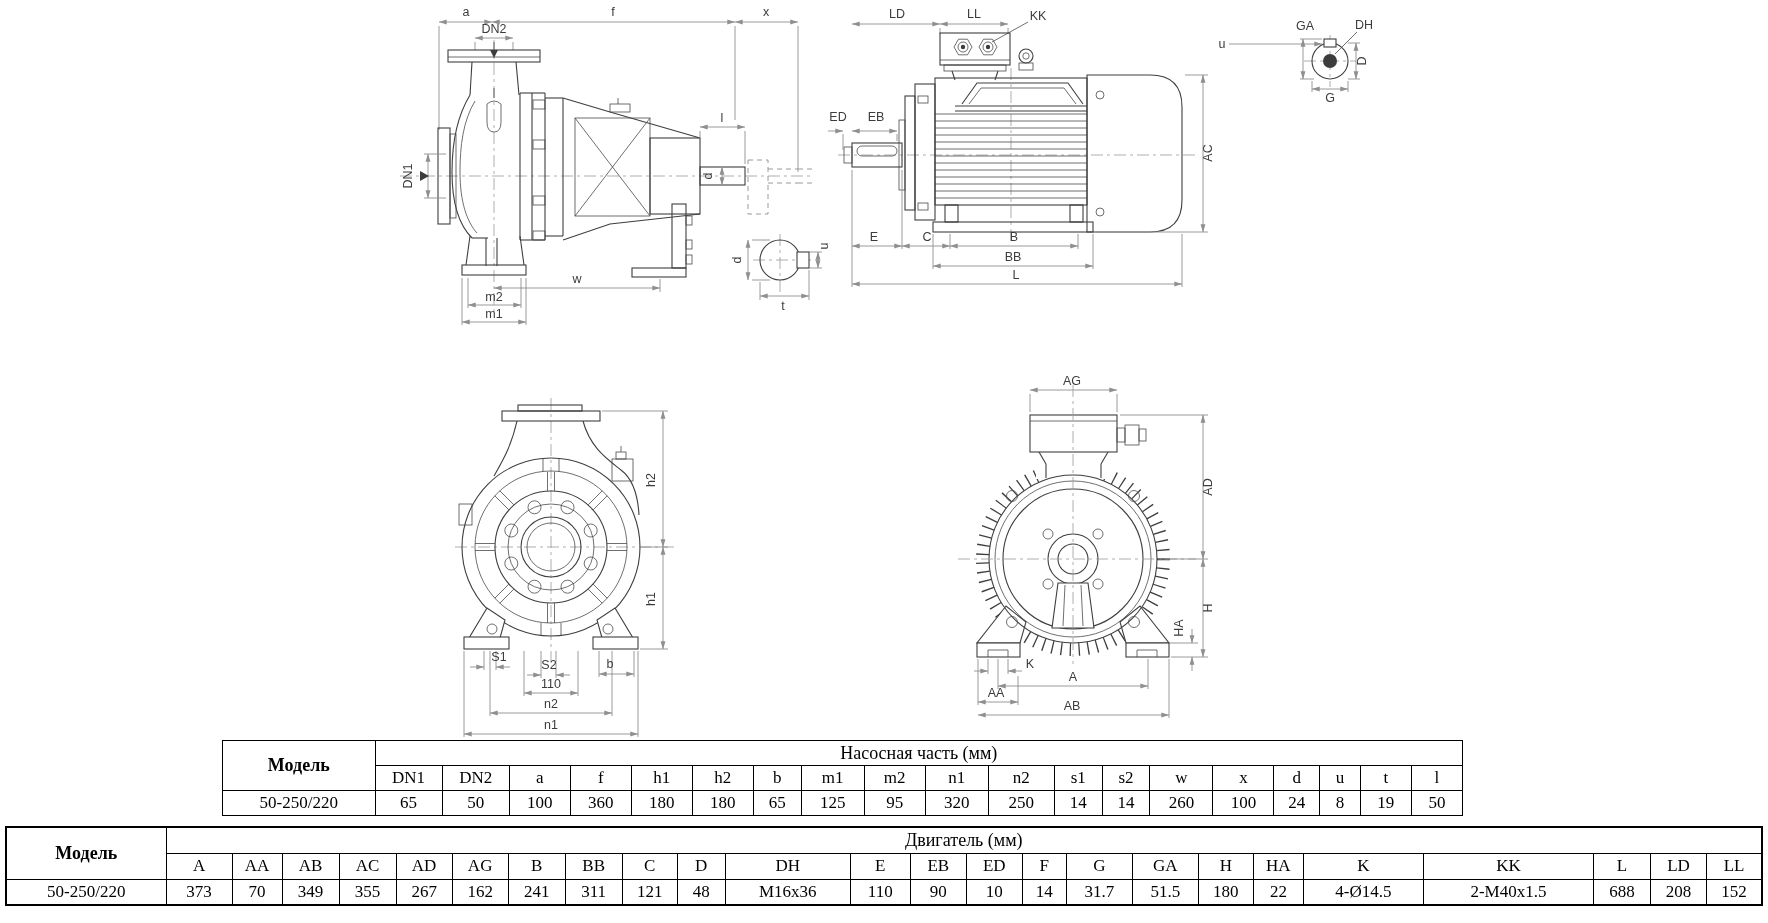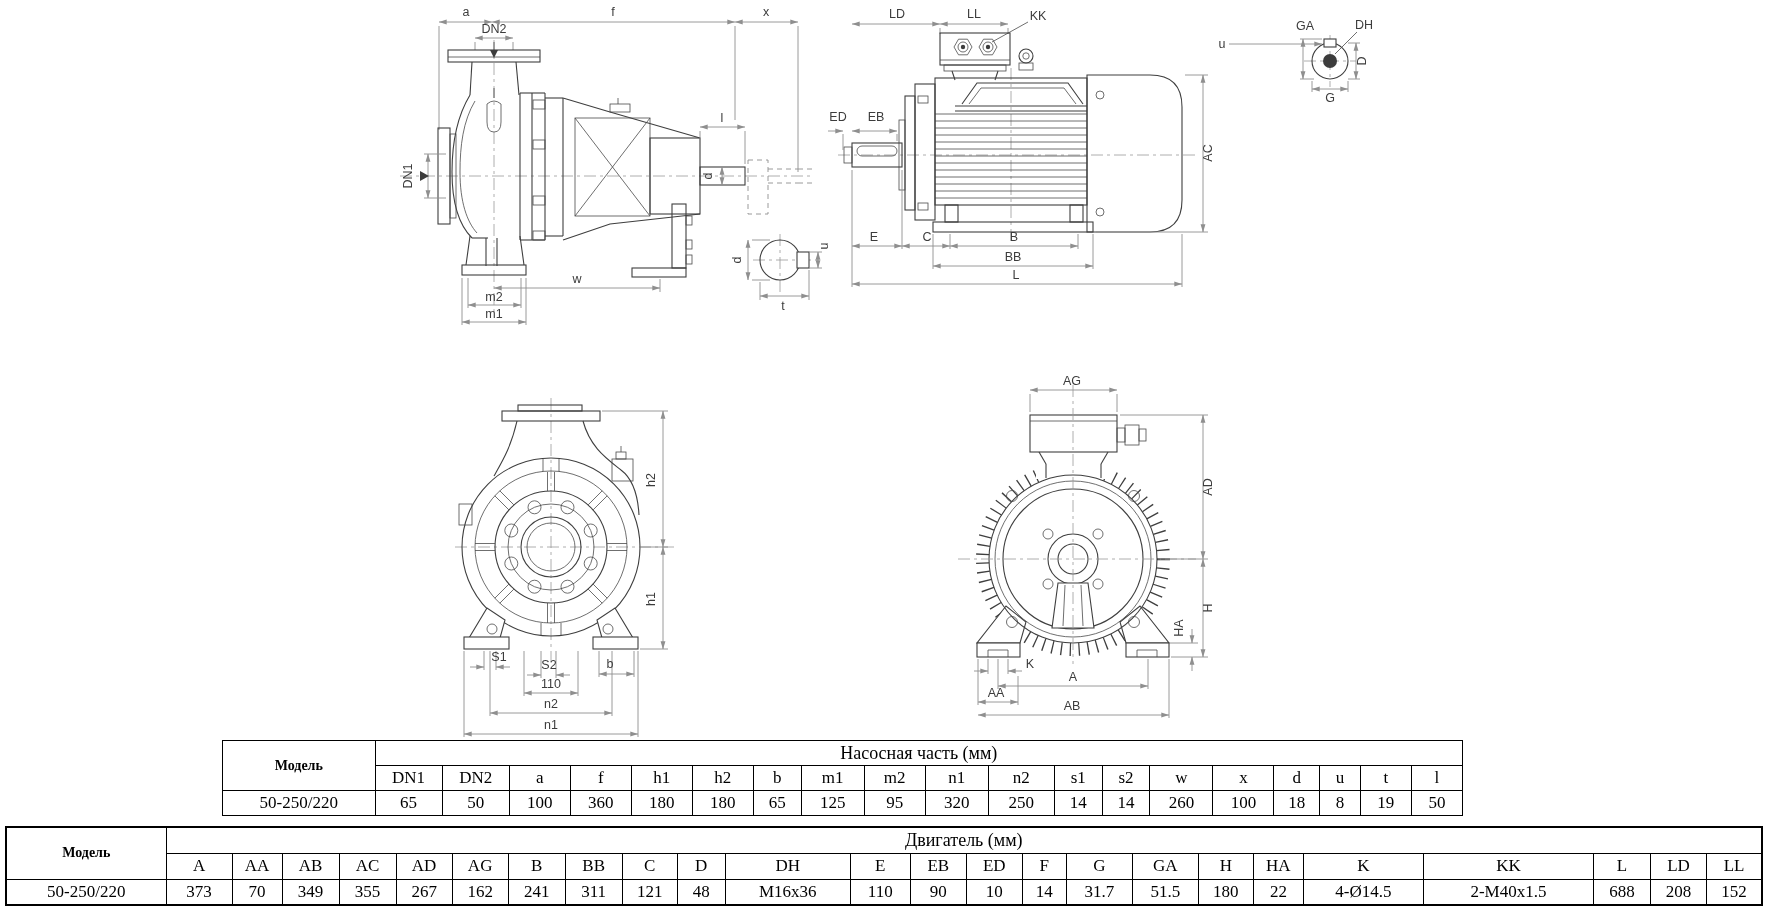--- a/index.html
+++ b/index.html
@@ -13,21 +13,21 @@
   .cl{stroke:#9a9a9a;stroke-width:0.8;stroke-dasharray:12 4 3 4;fill:none;}
   .dsh{stroke:#8f8f8f;stroke-width:0.9;stroke-dasharray:5 4;fill:none;}
   .lbl{font:12.5px "Liberation Sans",sans-serif;fill:#3c3c3c;text-anchor:middle;}
   .dark{fill:#3c3c3c;}
   table{border-collapse:collapse;table-layout:fixed;font-family:"Liberation Serif",serif;color:#000;}
   td,th{border:1px solid #000;text-align:center;vertical-align:middle;padding:0;font-weight:normal;overflow:hidden;white-space:nowrap;}
   .t1{position:absolute;left:222px;top:740px;width:1241px;}
   .t1 tr{height:25px;}
   .t2{position:absolute;left:5px;top:826px;width:1758px;border:2px solid #000;}
   .t2 tr{height:26px;}
-  .mdl{font-weight:bold;font-size:14px;}
+  .mdl{font-weight:bold;font-size:18px;}
   .grp{font-weight:normal;font-size:18px;}
   .hdr{font-size:17px;}
   .val{font-size:17px;}
 </style>
 </head>
 <body>
 
 <div id="stage">
 
 <svg width="1768" height="740" viewBox="0 0 1768 740">
@@ -522,21 +522,21 @@
     <td class="val">180</td>
     <td class="val">65</td>
     <td class="val">125</td>
     <td class="val">95</td>
     <td class="val">320</td>
     <td class="val">250</td>
     <td class="val">14</td>
     <td class="val">14</td>
     <td class="val">260</td>
     <td class="val">100</td>
-    <td class="val">18</td>
+    <td class="val">24</td>
     <td class="val">8</td>
     <td class="val">19</td>
     <td class="val">50</td>
   </tr>
 </tbody>
     </table>
 
 <table class="t2">
   <colgroup>
     <col style="width:160px">

